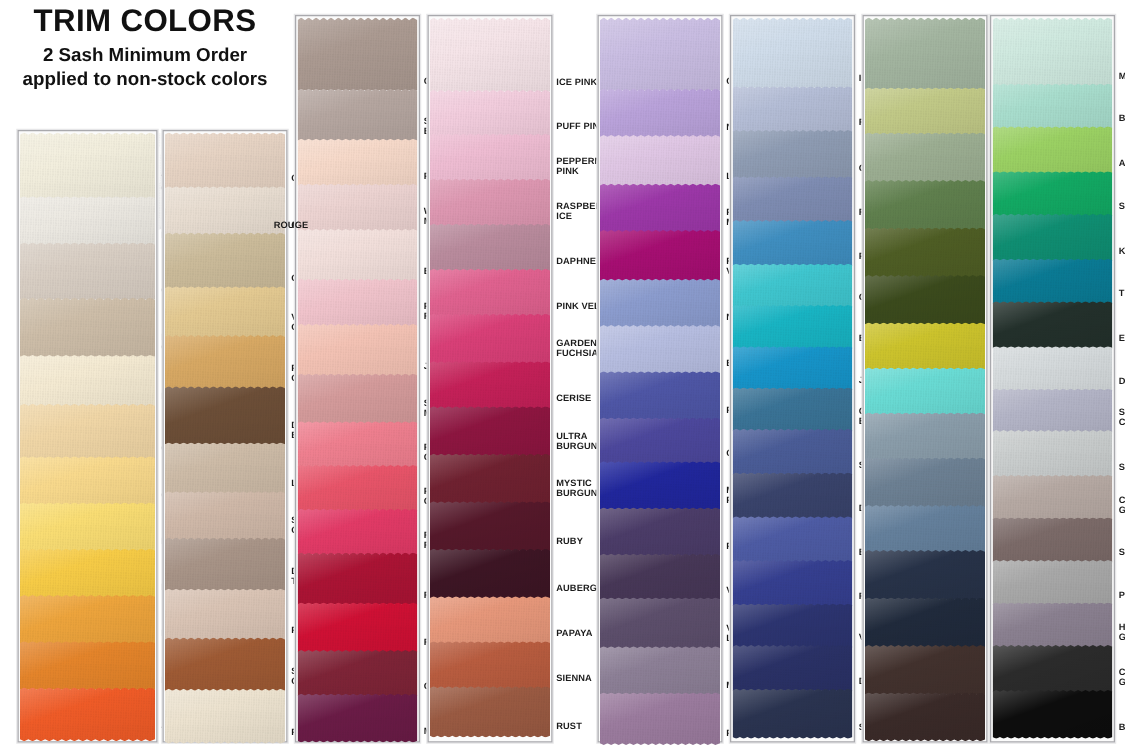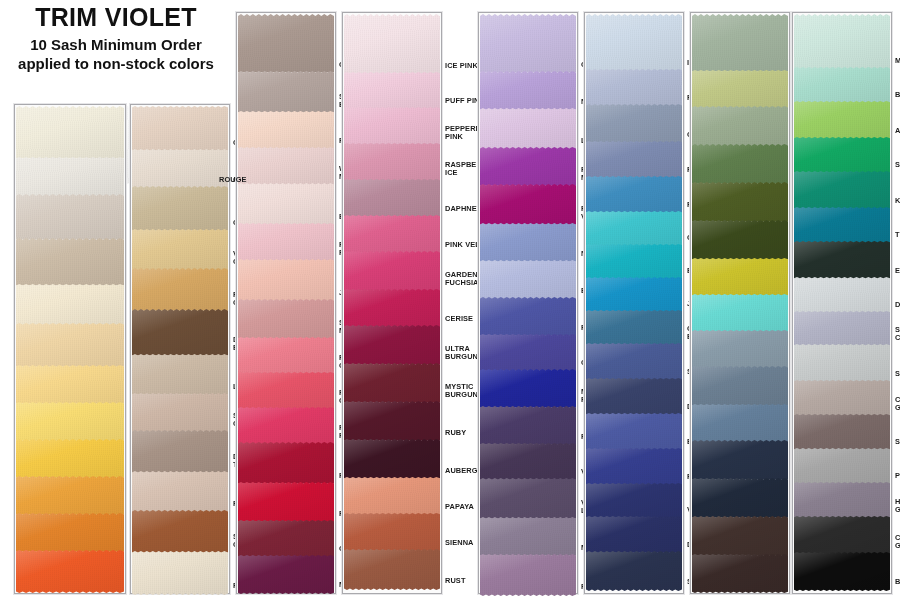--- a/index.html
+++ b/index.html
@@ -47,22 +47,22 @@
        pointer-events:none;}
   .shade{position:absolute;inset:0;pointer-events:none;
        background:linear-gradient(160deg, rgba(255,255,255,.22) 0%, rgba(255,255,255,0) 38%, rgba(0,0,0,.07) 100%);}
 </style>
 </head>
 <body>
 
 <div id="sheet">
 
   <div id="header">
-    <div class="t1">TRIM VIOLET</div>
-    <div class="t2">10 Sash Minimum Order
+    <div class="t1">TRIM COLORS</div>
+    <div class="t2">2 Sash Minimum Order
 applied to non-stock
 colors</div>
   </div>
 
   <div id="feature" style="position: absolute; left: 18px; top: 104px; width: 198px; height: 82px;">
       <div class="swatch zig" style="width: 198px; height: 82px; background: rgb(251, 251, 251); box-shadow: rgba(0, 0, 0, 0.18) 0px 1px 2px;">
         <div class="tex"></div>
         <div class="shade"></div>
       </div>
     </div>

